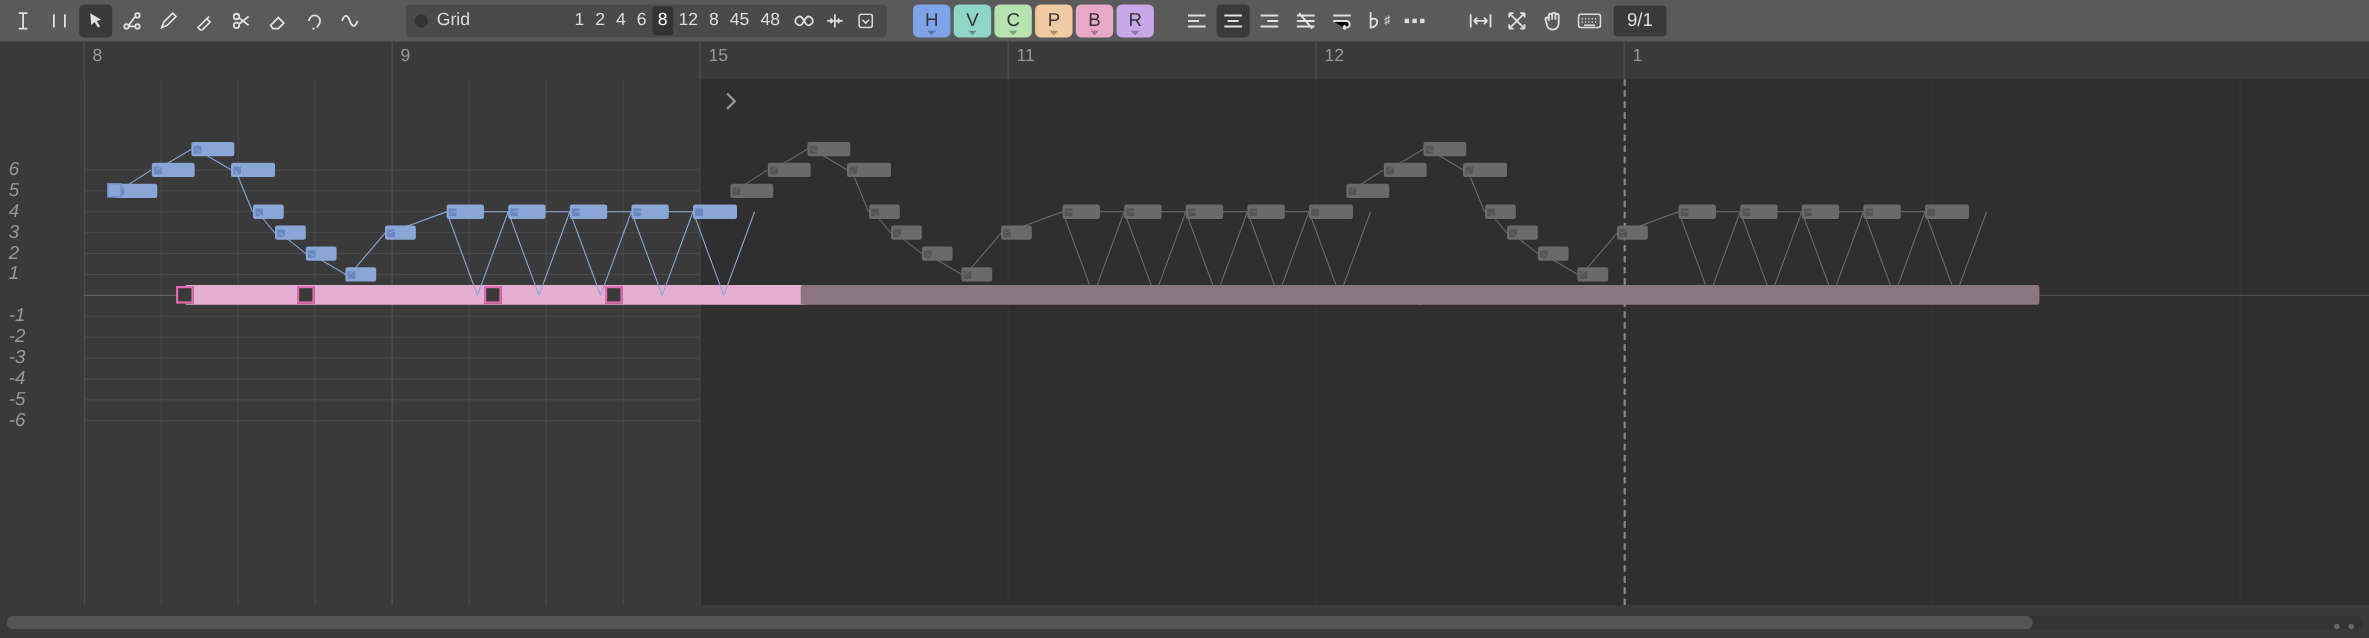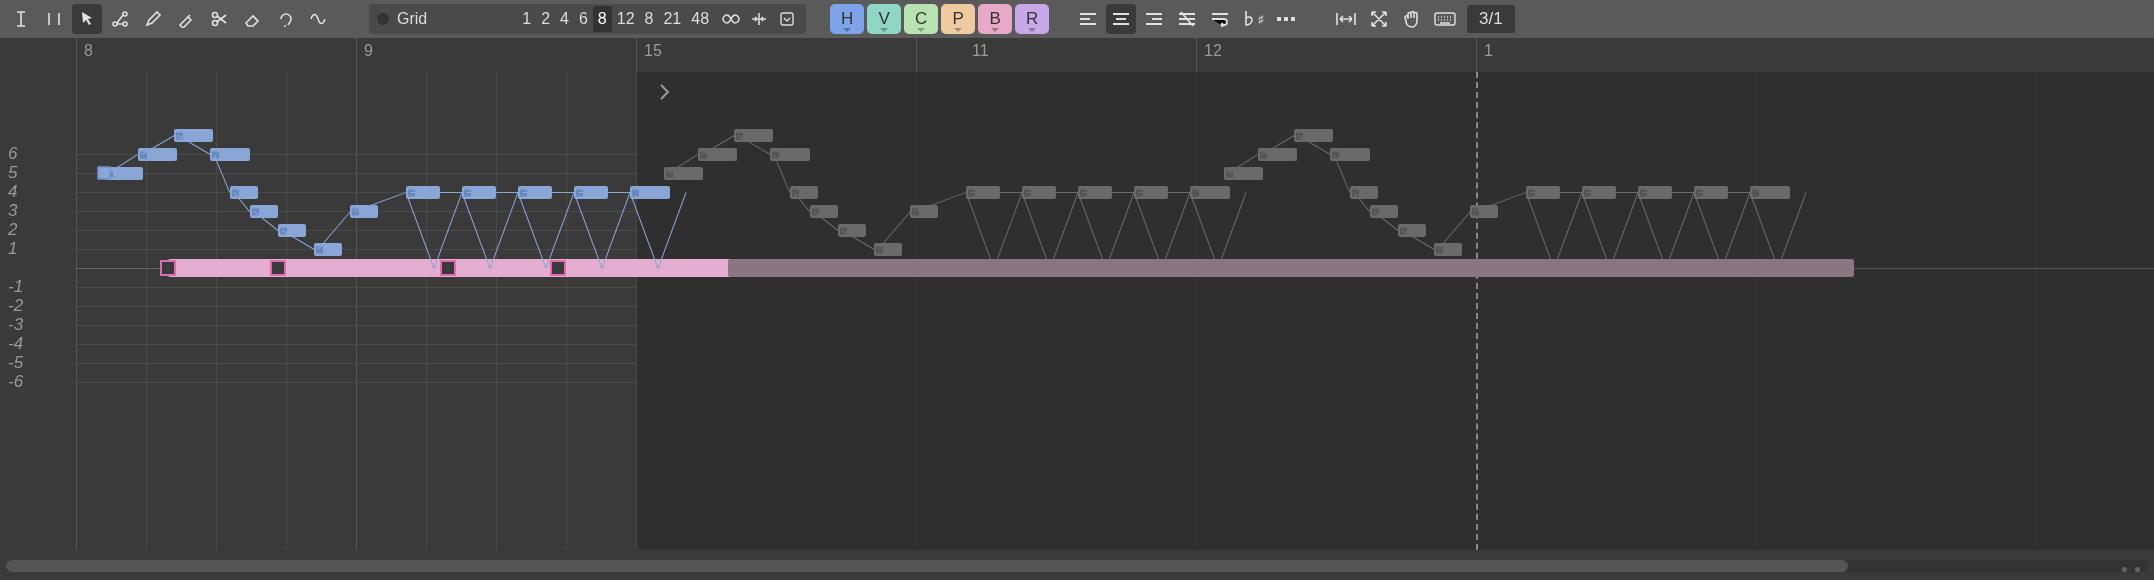--- a/index.html
+++ b/index.html
@@ -364,21 +364,21 @@
   <div class="snap-group">
     <span class="snap-indicator"></span>
     <span class="snap-label">Grid</span>
     <span class="snap-val">1</span>
     <span class="snap-val">2</span>
     <span class="snap-val">4</span>
     <span class="snap-val">6</span>
     <span class="snap-val sel">8</span>
     <span class="snap-val">12</span>
     <span class="snap-val">8</span>
-    <span class="snap-val">21</span>
+    <span class="snap-val">45</span>
     <span class="snap-val">48</span>
     <div class="snap-extra">
       <div class="snap-icon">
         <svg width="20" height="12" viewBox="0 0 20 12" fill="none" stroke="currentColor" stroke-width="1.6">
           <path d="M2 6c0-2 2-4 4-4s3 2 4 4 2 4 4 4 4-2 4-4-2-4-4-4-3 2-4 4-2 4-4 4-4-2-4-4z"></path>
         </svg>
       </div>
       <div class="snap-icon">
         <svg width="18" height="16" viewBox="0 0 18 16" fill="none" stroke="currentColor" stroke-width="1.6">
           <path d="M2 8h5l-2-2m2 2l-2 2M16 8h-5l2-2m-2 2l2 2M9 2v12"></path>
@@ -460,21 +460,21 @@
       <path d="M5 10V5a1.5 1.5 0 013 0v4V4a1.5 1.5 0 013 0v5V5a1.5 1.5 0 013 0v7c0 3-2 6-5 6s-6-2-6-6l-1-3a1.5 1.5 0 013-1z"></path>
     </svg>
   </div>
   <div class="tool-btn">
     <svg width="22" height="16" viewBox="0 0 22 16" fill="none" stroke="currentColor" stroke-width="1.4">
       <rect x="1" y="2" width="20" height="12" rx="2"></rect>
       <path d="M4 6h1M7 6h1M10 6h1M13 6h1M16 6h1M4 9h1M7 9h1M10 9h1M13 9h1M16 9h1M6 12h10"></path>
     </svg>
   </div>
 
-  <div class="right-field">3/1</div>
+  <div class="right-field">9/1</div>
 </div>
 
 <div class="editor">
 
   <div class="gutter">
       <div class="gutter-label" style="top: 106px;">6</div>
       <div class="gutter-label" style="top: 125px;">5</div>
       <div class="gutter-label" style="top: 144px;">4</div>
       <div class="gutter-label" style="top: 163px;">3</div>
       <div class="gutter-label" style="top: 182px;">2</div>
@@ -488,21 +488,21 @@
     </div>
 
   <div class="timeline">
       <div class="timeline-mark" style="left: 0px;"></div>
       <div class="timeline-tick" style="left: 8px;">8</div>
       <div class="timeline-mark" style="left: 280px;"></div>
       <div class="timeline-tick" style="left: 288px;">9</div>
       <div class="timeline-mark" style="left: 560px;"></div>
       <div class="timeline-tick" style="left: 568px;">15</div>
       <div class="timeline-mark" style="left: 840px;"></div>
-      <div class="timeline-tick" style="left: 848px; margin-left: 48px;">11</div>
+      <div class="timeline-tick" style="left: 848px;">11</div>
       <div class="timeline-mark" style="left: 1120px;"></div>
       <div class="timeline-tick" style="left: 1128px;">12</div>
       <div class="timeline-mark" style="left: 1400px;"></div>
       <div class="timeline-tick" style="left: 1408px;">1</div>
     </div>
 
   <div class="lanes">
     <div class="region-cursor" style="left:564px">
       <svg width="14" height="20" viewBox="0 0 14 20" fill="currentColor">
           <path d="M3 2v16M6 5v10M10 2v16"></path>

